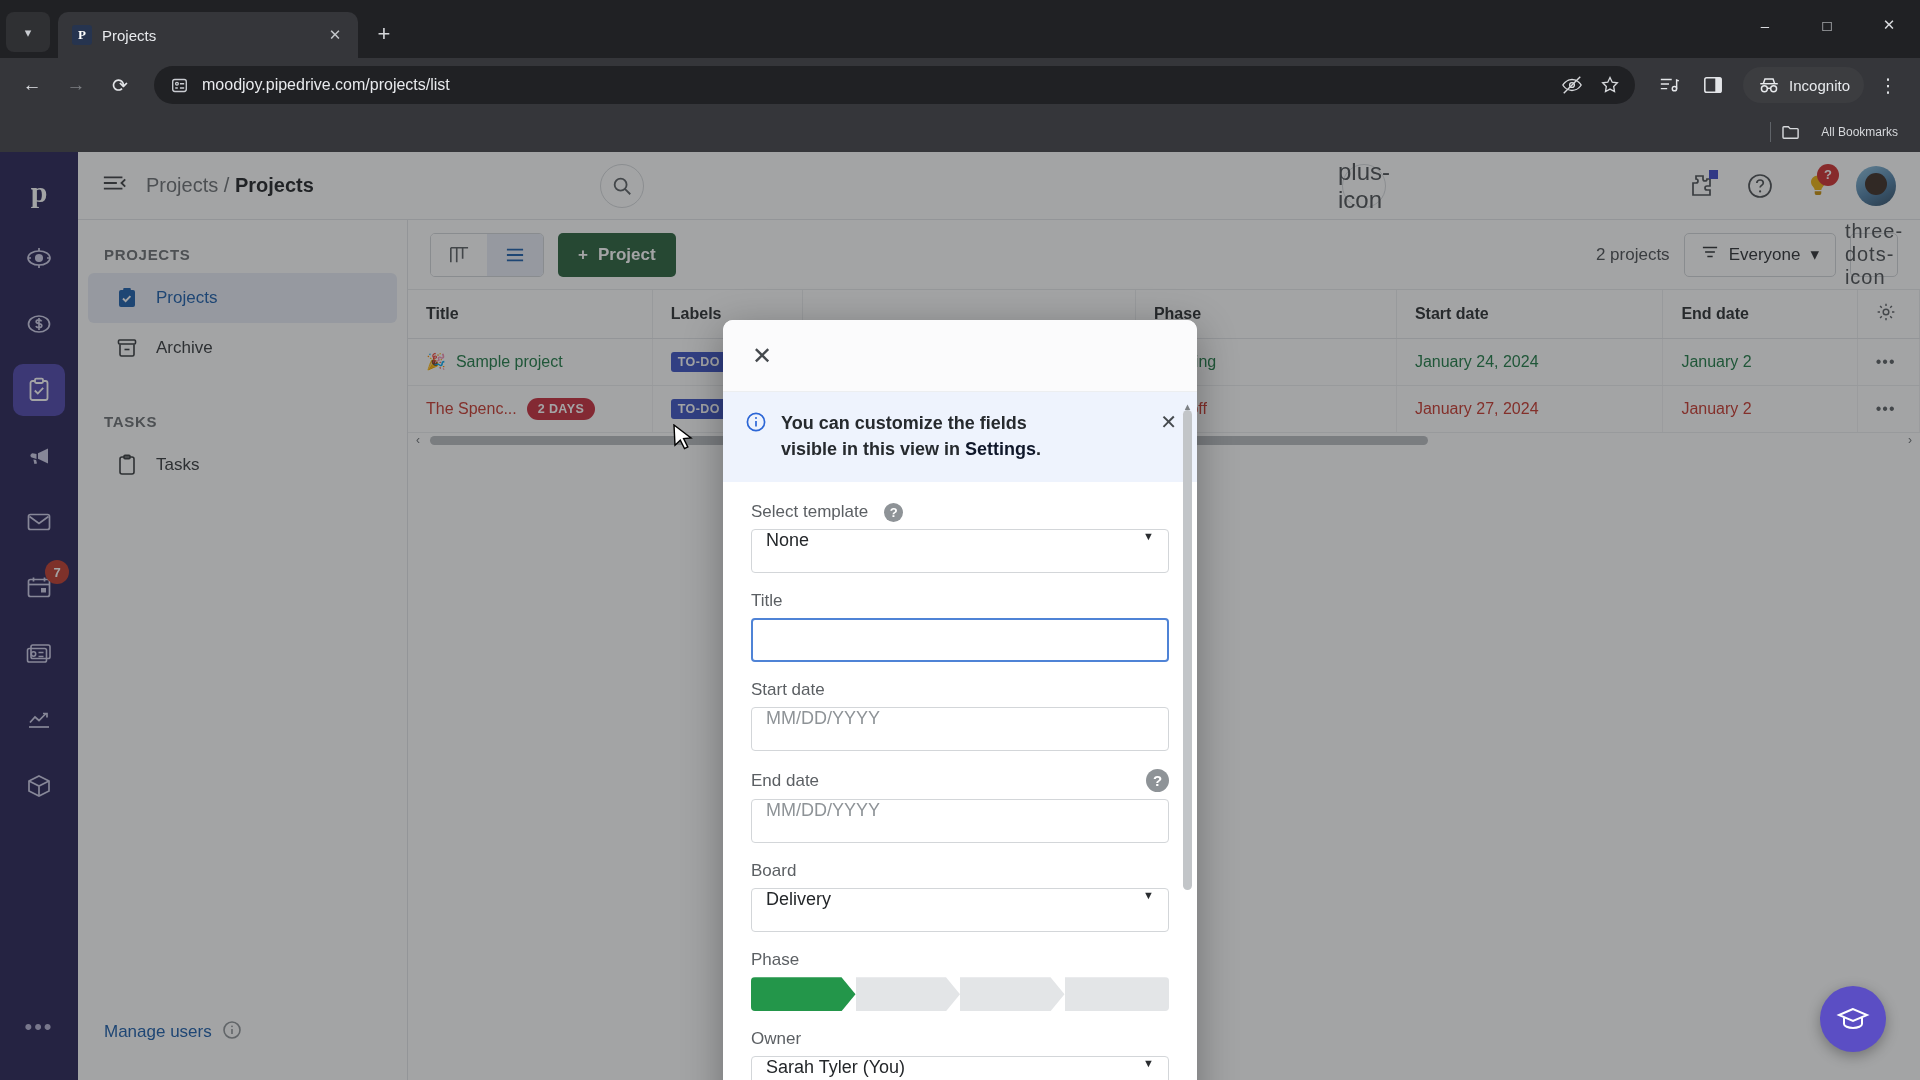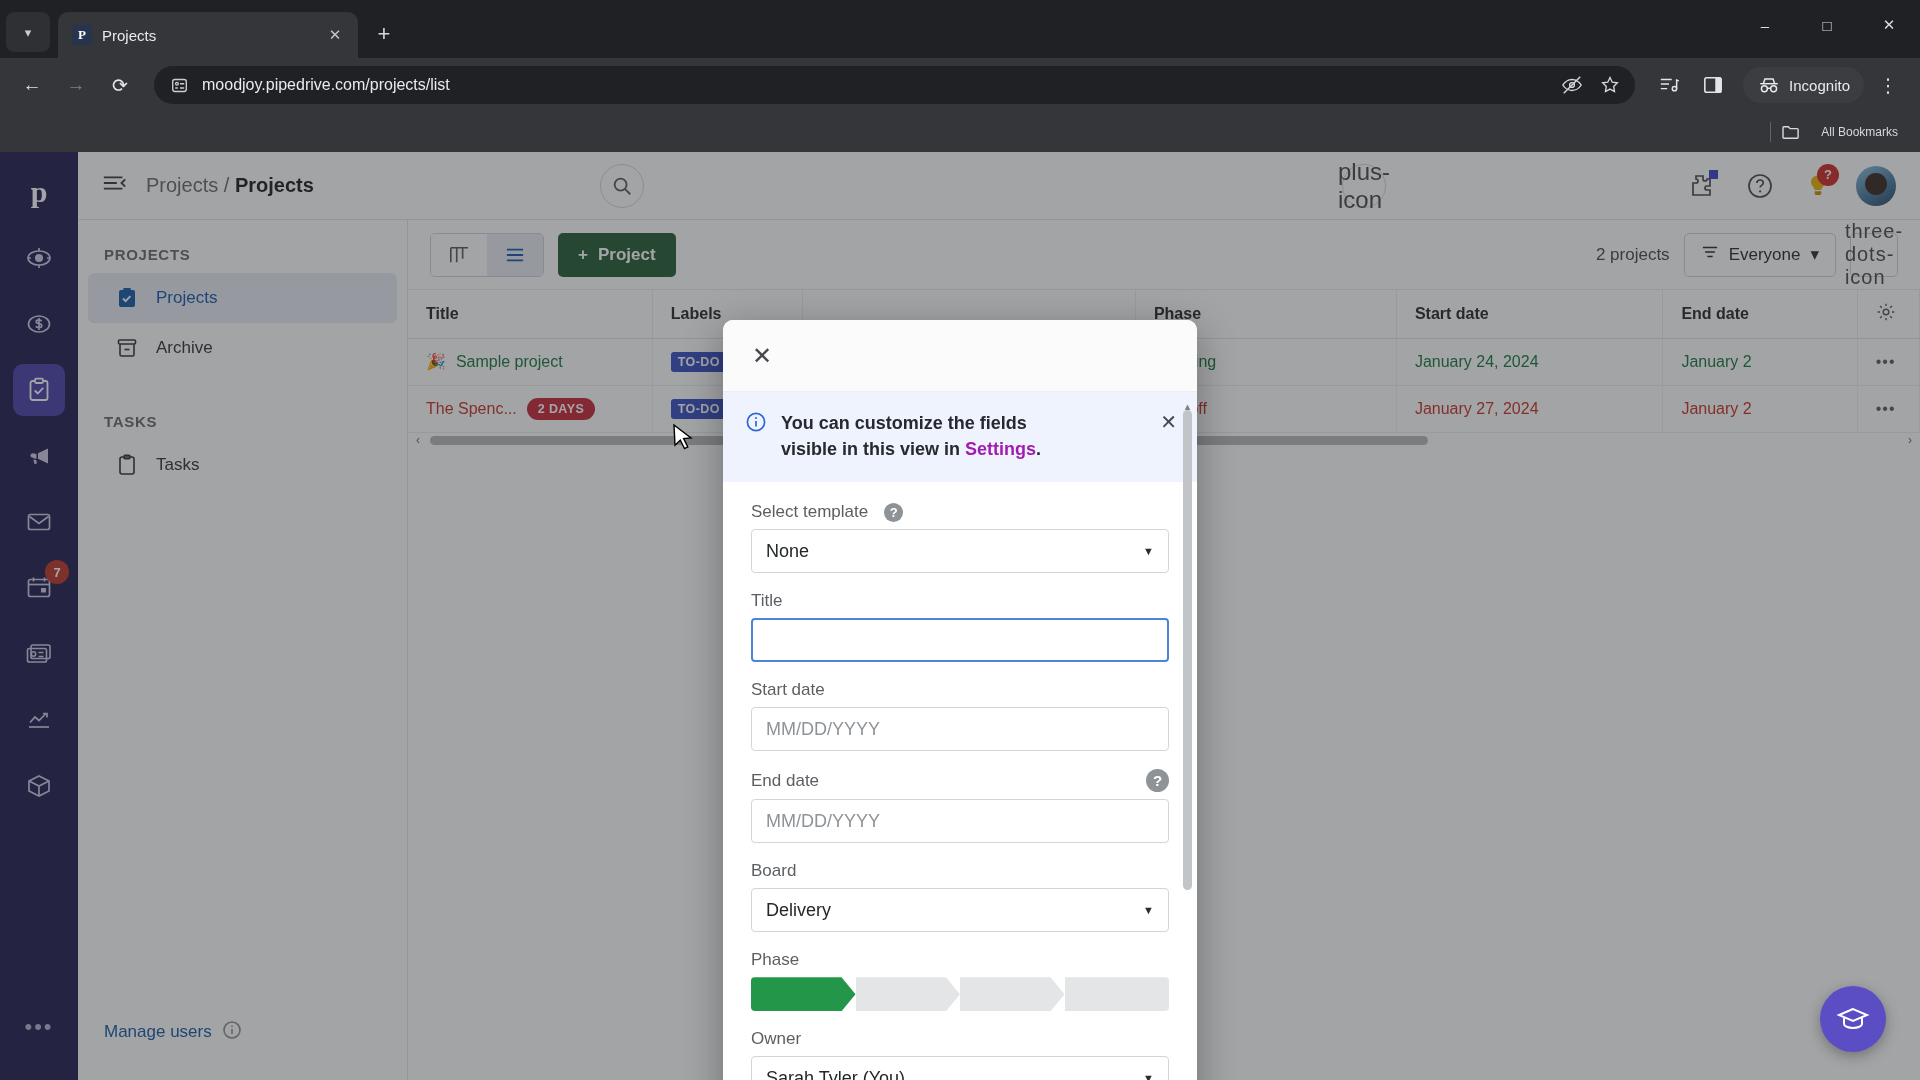--- a/index.html
+++ b/index.html
@@ -258,38 +258,38 @@
   .modal-x { color: #45494d; font-size: 24px; width: 34px; height: 34px;
              display: flex; align-items: center; justify-content: center; }
   .modal-body { flex: 1; overflow: hidden; position: relative; }
   .banner {
     background: #eef3fd; display: flex; gap: 14px; padding: 18px 20px 20px 22px;
     align-items: flex-start;
   }
   .banner-ico { color: #2c66d6; font-size: 20px; margin-top: 1px; }
   .banner-txt { flex: 1; font-size: 18px; font-weight: bold; color: #262a2e;
                 line-height: 1.45; }
-  .banner-txt a { color: #a21caf; text-decoration: none; }
+  .banner-txt a { color: #0f172a; text-decoration: none; }
   .banner-x { color: #45494d; font-size: 20px; }
 
   .form { padding: 20px 28px 0 28px; }
   .field { margin-bottom: 18px; }
   .flabel { font-size: 17px; color: #5b5f63; margin-bottom: 7px;
             display: flex; align-items: center; gap: 16px; }
   .flabel.sp { justify-content: space-between; }
   .help-ico {
     width: 19px; height: 19px; border-radius: 50%; background: #8e9397;
     color: #fff; font-size: 13px; font-weight: bold;
     display: inline-flex; align-items: center; justify-content: center;
   }
   .help-ico.big { width: 23px; height: 23px; font-size: 15px; }
   .fselect, .finput {
     width: 100%; height: 44px; border: 1px solid #d3d6d9; border-radius: 4px;
     background: #fff; font-size: 18px; color: #24272a; padding: 0 14px;
-    display: flex; align-items: center;
+    display: flex; 
     font-family: "Liberation Sans", sans-serif;
   }
   .fselect { justify-content: space-between; }
   .finput.focus { border: 2px solid #4f83d6; height: 44px; }
   .finput.ph { color: #8e9397; }
   .caret { color: #2a2d30; font-size: 11px; }
   .phasebar { display: flex; height: 34px; gap: 0; }
   .phase-seg { flex: 1; background: #e3e5e7; position: relative;
                clip-path: polygon(0 0, calc(100% - 14px) 0, 100% 50%, calc(100% - 14px) 100%, 0 100%); }
   .phase-seg.first { background: #23964a; border-radius: 4px 0 0 4px; }

